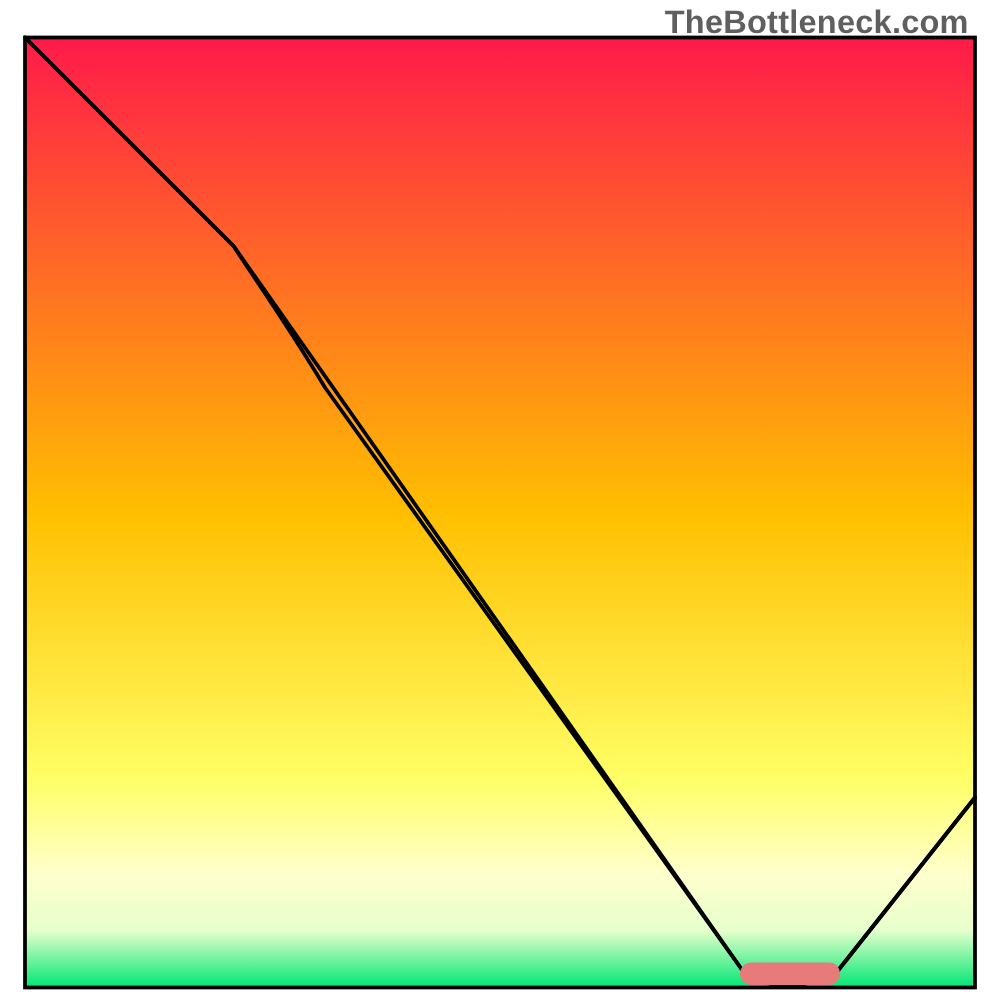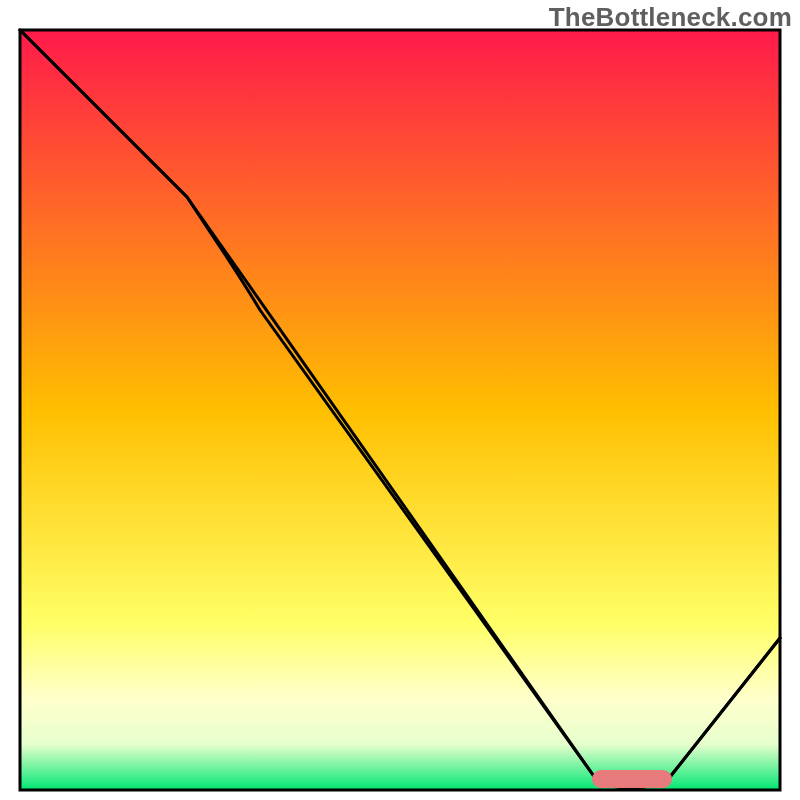--- a/index.html
+++ b/index.html
@@ -12,21 +12,21 @@
     background: #fff;
   }
   .canvas {
     position: relative;
     width: 800px;
     height: 800px;
   }
   .watermark {
     position: absolute;
     top: 2px;
-    right: 8px;
+    right: 25px;
     font-size: 26px;
     font-weight: bold;
     color: #5f5f5f;
     letter-spacing: 0.2px;
   }
   svg {
     display: block;
     position: absolute;
     top: 0;
     left: 0;

